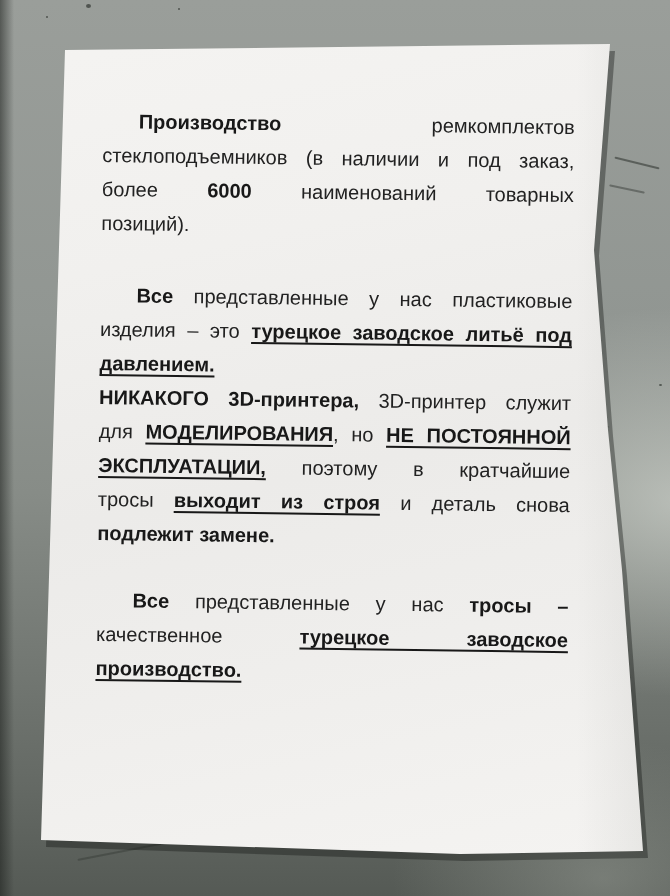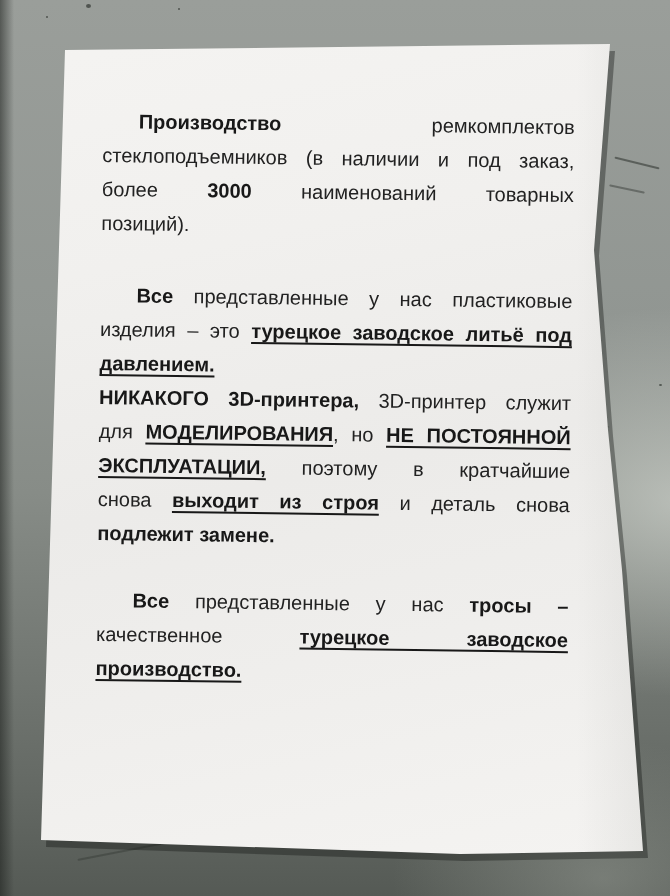--- a/index.html
+++ b/index.html
@@ -68,35 +68,35 @@
   <div class="speck k4"></div>
 
   <div class="paper-shadow"></div>
   <div class="paper"></div>
 
   <div class="text-block">
 
     <div class="para p1">
       <div class="line indent"><span class="b">Производство </span><span>ремкомплектов</span></div>
       <div class="line"><span>стеклоподъемников (в наличии и под заказ,</span></div>
-      <div class="line"><span>более </span><span class="b">3000</span><span> наименований товарных</span></div>
+      <div class="line"><span>более </span><span class="b">6000</span><span> наименований товарных</span></div>
       <div class="line last"><span>позиций).</span></div>
     </div>
 
     <div class="para p2">
       <div class="line indent"><span class="b">Все </span><span>представленные у нас пластиковые</span></div>
       <div class="line"><span>изделия – это </span><span class="bu">турецкое заводское литьё под</span></div>
       <div class="line last"><span class="bu">давлением.</span></div>
     </div>
 
     <div class="para p3">
       <div class="line"><span class="b">НИКАКОГО 3D-принтера, </span><span>3D-принтер служит</span></div>
       <div class="line"><span>для </span><span class="bu">МОДЕЛИРОВАНИЯ</span><span>, но </span><span class="bu">НЕ ПОСТОЯННОЙ</span></div>
       <div class="line"><span class="bu">ЭКСПЛУАТАЦИИ,</span><span> поэтому в кратчайшие</span></div>
-      <div class="line"><span>снова </span><span class="bu">выходит из строя</span><span> и деталь снова</span></div>
+      <div class="line"><span>тросы </span><span class="bu">выходит из строя</span><span> и деталь снова</span></div>
       <div class="line last"><span class="b">подлежит замене.</span></div>
     </div>
 
     <div class="para p4">
       <div class="line indent"><span class="b">Все </span><span>представленные у нас </span><span class="b">тросы –</span></div>
       <div class="line"><span>качественное </span><span class="bu">турецкое заводское</span></div>
       <div class="line last"><span class="bu">производство.</span></div>
     </div>
 
   </div>

